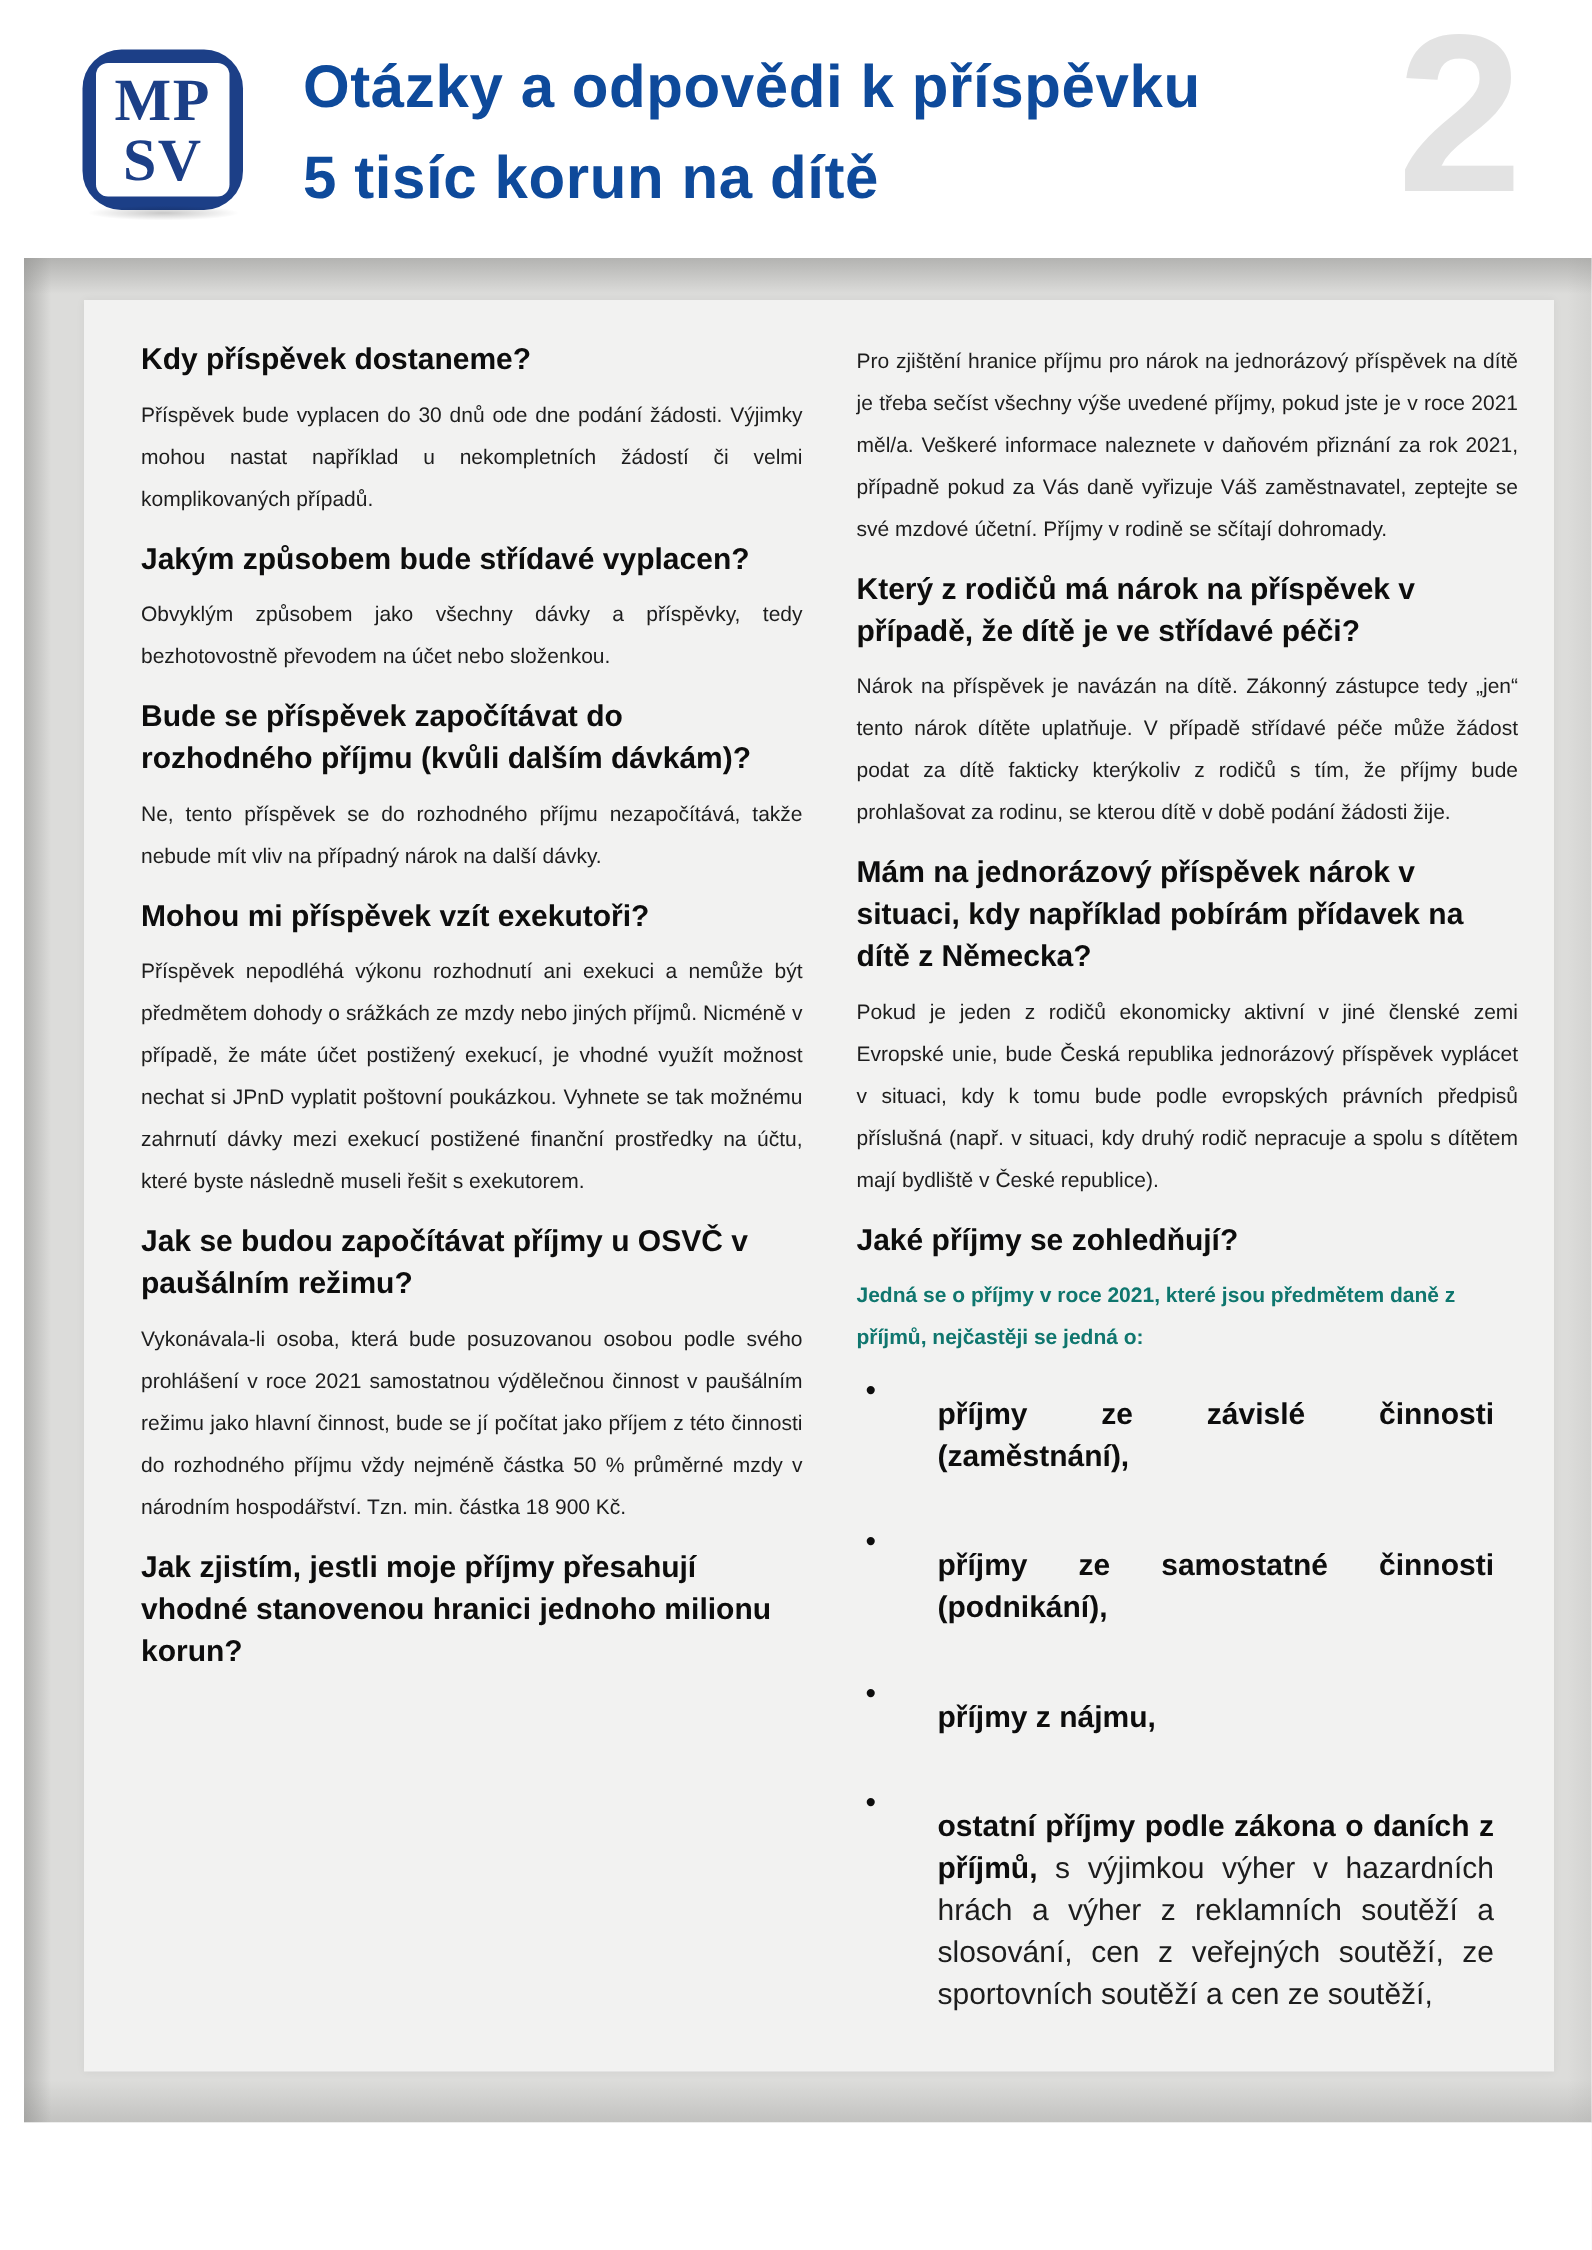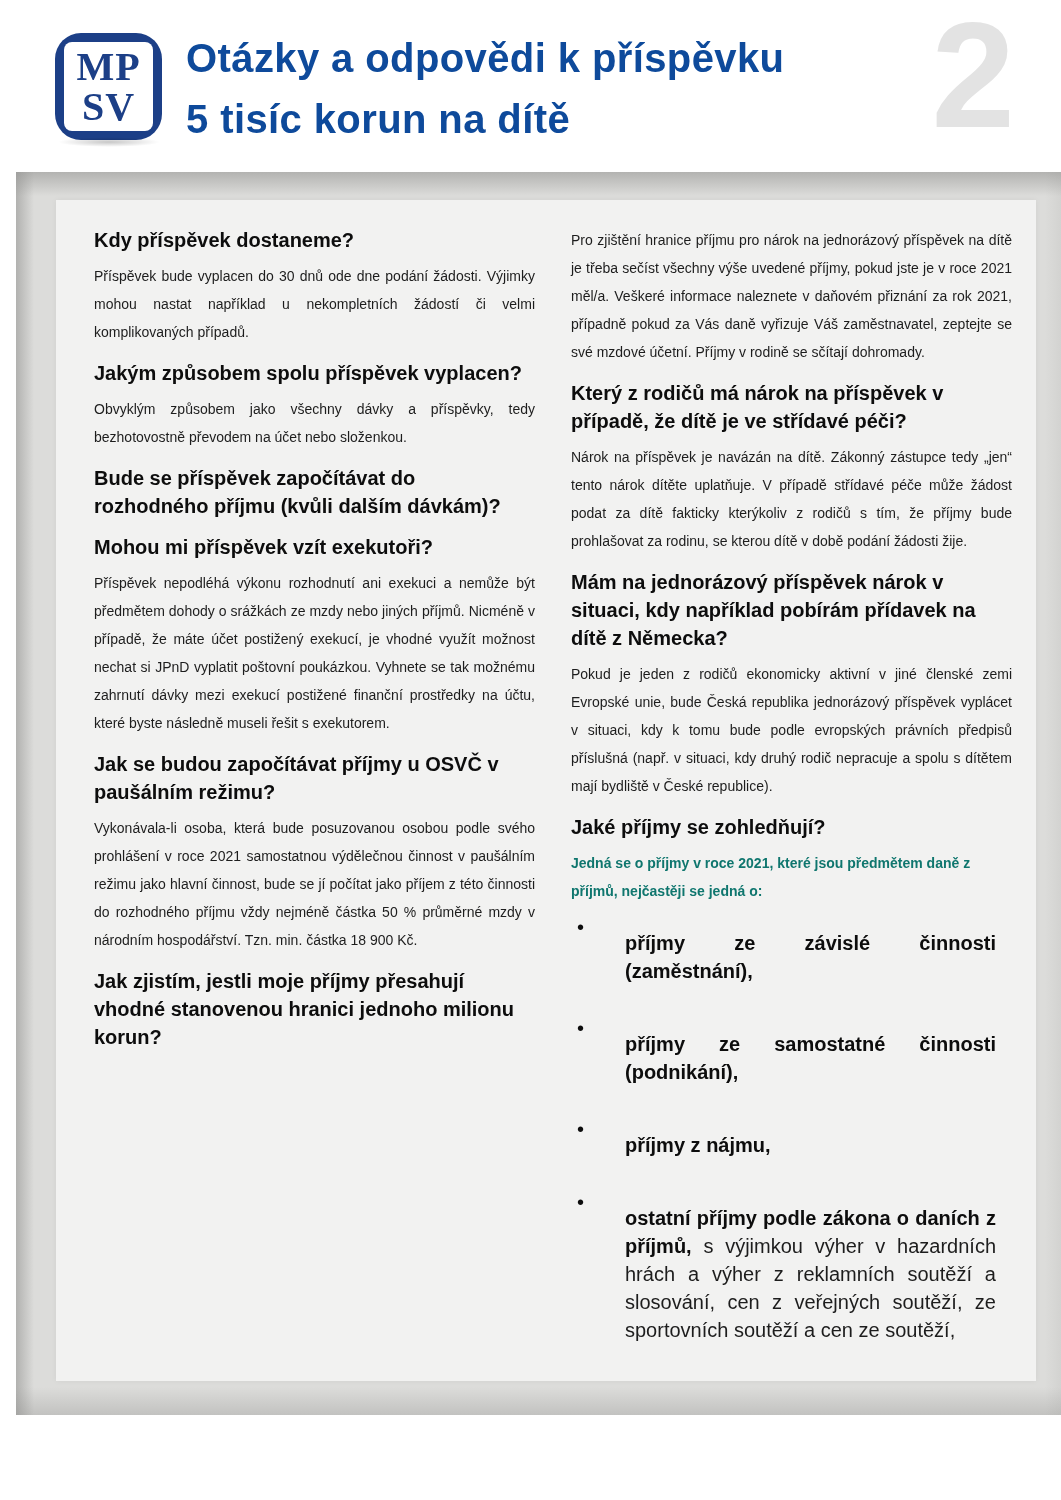--- a/index.html
+++ b/index.html
@@ -31,21 +31,21 @@
   }
   .logo-letters{
     font-family:"Liberation Serif",serif;font-weight:700;color:var(--navy);
     font-size:40px;line-height:40px;letter-spacing:1px;text-align:center;
   }
   .logo-shadow{
     position:absolute;left:58px;top:137px;width:102px;height:10px;border-radius:50%;
     background:radial-gradient(ellipse at center,rgba(0,0,0,0.22) 0%,rgba(0,0,0,0) 70%);
   }
   .header-title{
-    position:absolute;left:186px;top:28px;width:760px;
+    position:absolute;left:202px;top:28px;width:760px;
     font-size:40px;line-height:61px;font-weight:800;letter-spacing:0.4px;
     color:var(--title-blue);
   }
   .page-number{
     position:absolute;right:46px;top:8px;
     font-size:150px;line-height:135px;font-weight:800;color:var(--pagenum-gray);
   }
 
   
   .paper{
@@ -103,23 +103,24 @@
   </div>
   <div class="page-number">2</div>
 </div>
 
 <div class="paper">
   <div class="content">
     <div class="cols">
       <div class="col" id="col-left">
           <h2 class="q">Kdy příspěvek dostaneme?</h2>
           <p class="a">Příspěvek bude vyplacen do 30 dnů ode dne podání žádosti. Výjimky mohou nastat například u nekompletních žádostí či velmi komplikovaných případů.</p>
-          <h2 class="q">Jakým způsobem spolu příspěvek vyplacen?</h2>
+          <h2 class="q">Jakým způsobem bude střídavé vyplacen?</h2>
           <p class="a">Obvyklým způsobem jako všechny dávky a příspěvky, tedy bezhotovostně převodem na účet nebo složenkou.</p>
           <h2 class="q">Bude se příspěvek započítávat do rozhodného příjmu (kvůli dalším dávkám)?</h2>
+          <p class="a">Ne, tento příspěvek se do rozhodného příjmu nezapočítává, takže nebude mít vliv na případný nárok na další dávky.</p>
           <h2 class="q">Mohou mi příspěvek vzít exekutoři?</h2>
           <p class="a">Příspěvek nepodléhá výkonu rozhodnutí ani exekuci a nemůže být předmětem dohody o srážkách ze mzdy nebo jiných příjmů. Nicméně v případě, že máte účet postižený exekucí, je vhodné využít možnost nechat si JPnD vyplatit poštovní poukázkou. Vyhnete se tak možnému zahrnutí dávky mezi exekucí postižené finanční prostředky na účtu, které byste následně museli řešit s exekutorem.</p>
           <h2 class="q">Jak se budou započítávat příjmy u OSVČ v paušálním režimu?</h2>
           <p class="a">Vykonávala-li osoba, která bude posuzovanou osobou podle svého prohlášení v roce 2021 samostatnou výdělečnou činnost v paušálním režimu jako hlavní činnost, bude se jí počítat jako příjem z této činnosti do rozhodného příjmu vždy nejméně částka 50 % průměrné mzdy v národním hospodářství. Tzn. min. částka 18 900 Kč.</p>
           <h2 class="q">Jak zjistím, jestli moje příjmy přesahují vhodné stanovenou hranici jednoho milionu korun?</h2>
         </div>
       <div class="col" id="col-right">
           <p class="a">Pro zjištění hranice příjmu pro nárok na jednorázový příspěvek na dítě je třeba sečíst všechny výše uvedené příjmy, pokud jste je v roce 2021 měl/a. Veškeré informace naleznete v daňovém přiznání za rok 2021, případně pokud za Vás daně vyřizuje Váš zaměstnavatel, zeptejte se své mzdové účetní. Příjmy v rodině se sčítají dohromady.</p>
           <h2 class="q">Který z rodičů má nárok na příspěvek v případě, že dítě je ve střídavé péči?</h2>
           <p class="a">Nárok na příspěvek je navázán na dítě. Zákonný zástupce tedy „jen“ tento nárok dítěte uplatňuje. V případě střídavé péče může žádost podat za dítě fakticky kterýkoliv z rodičů s tím, že příjmy bude prohlašovat za rodinu, se kterou dítě v době podání žádosti žije.</p>

